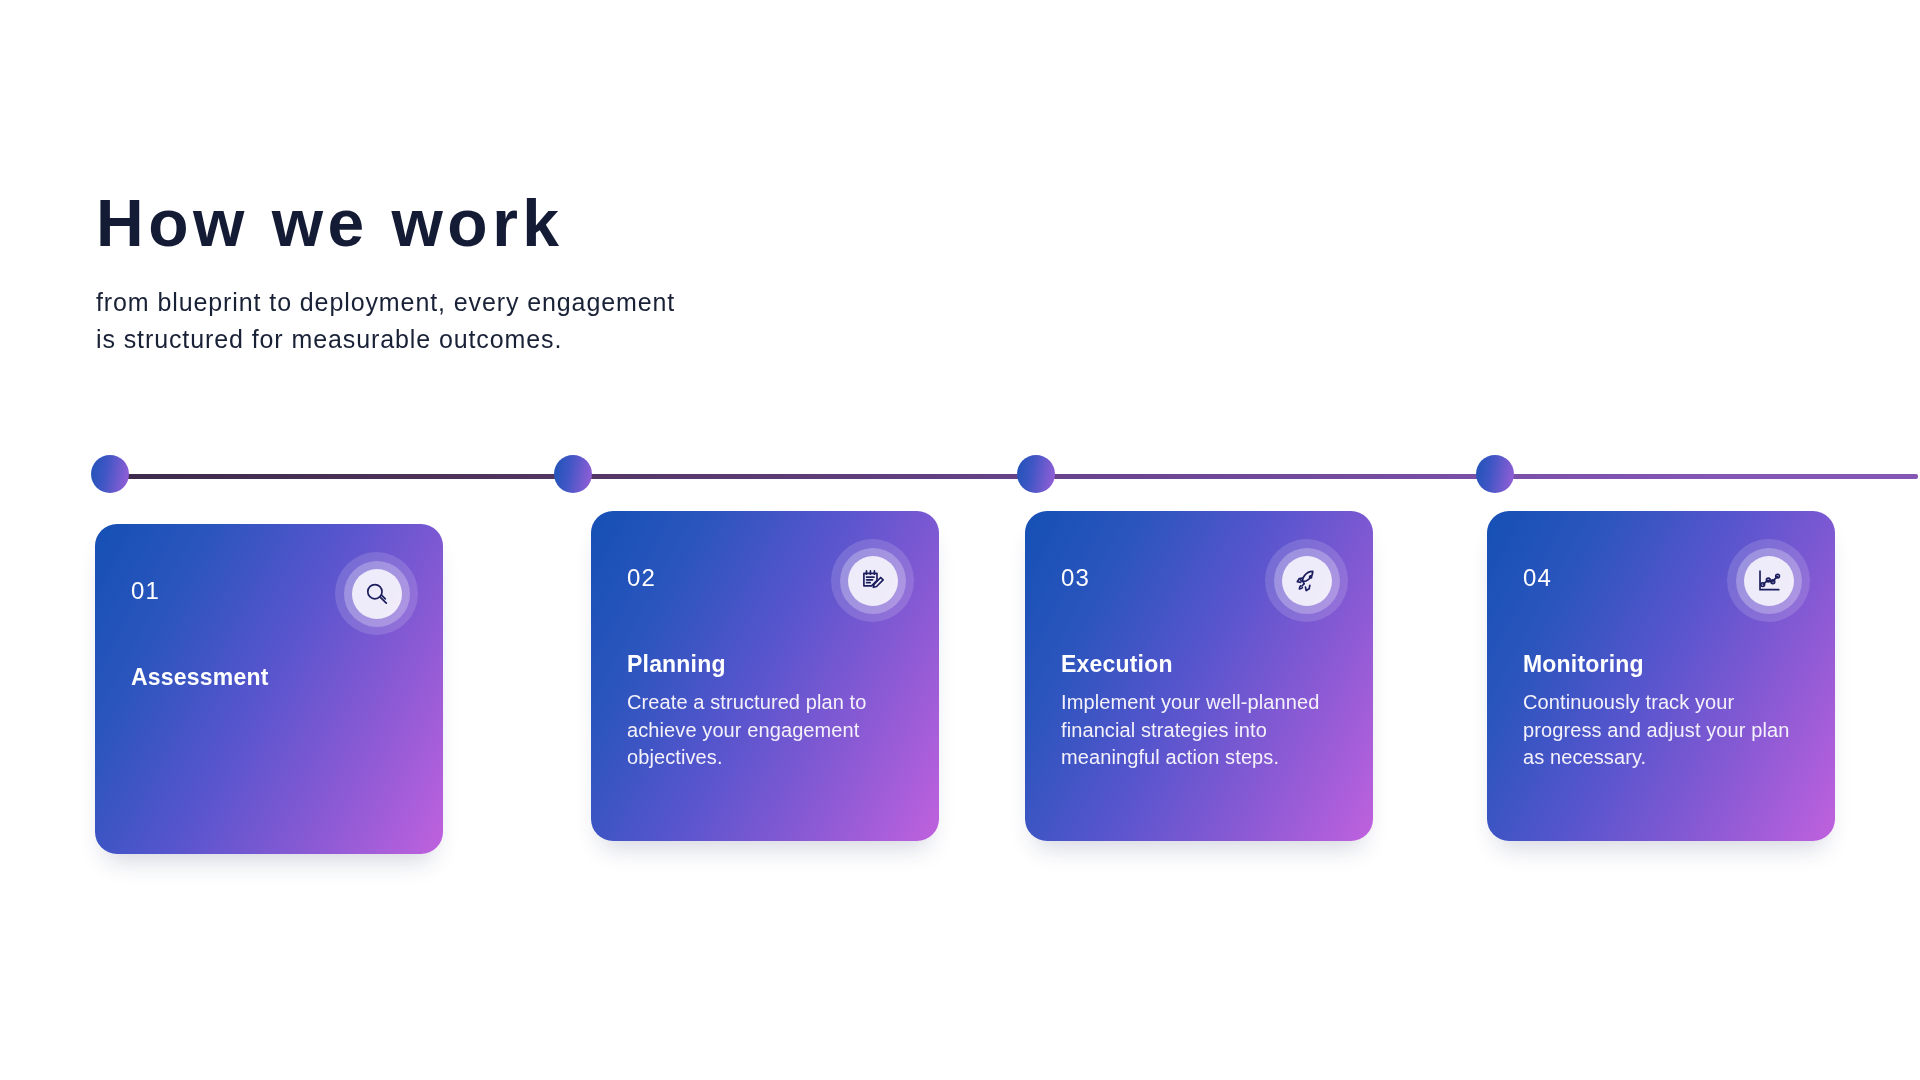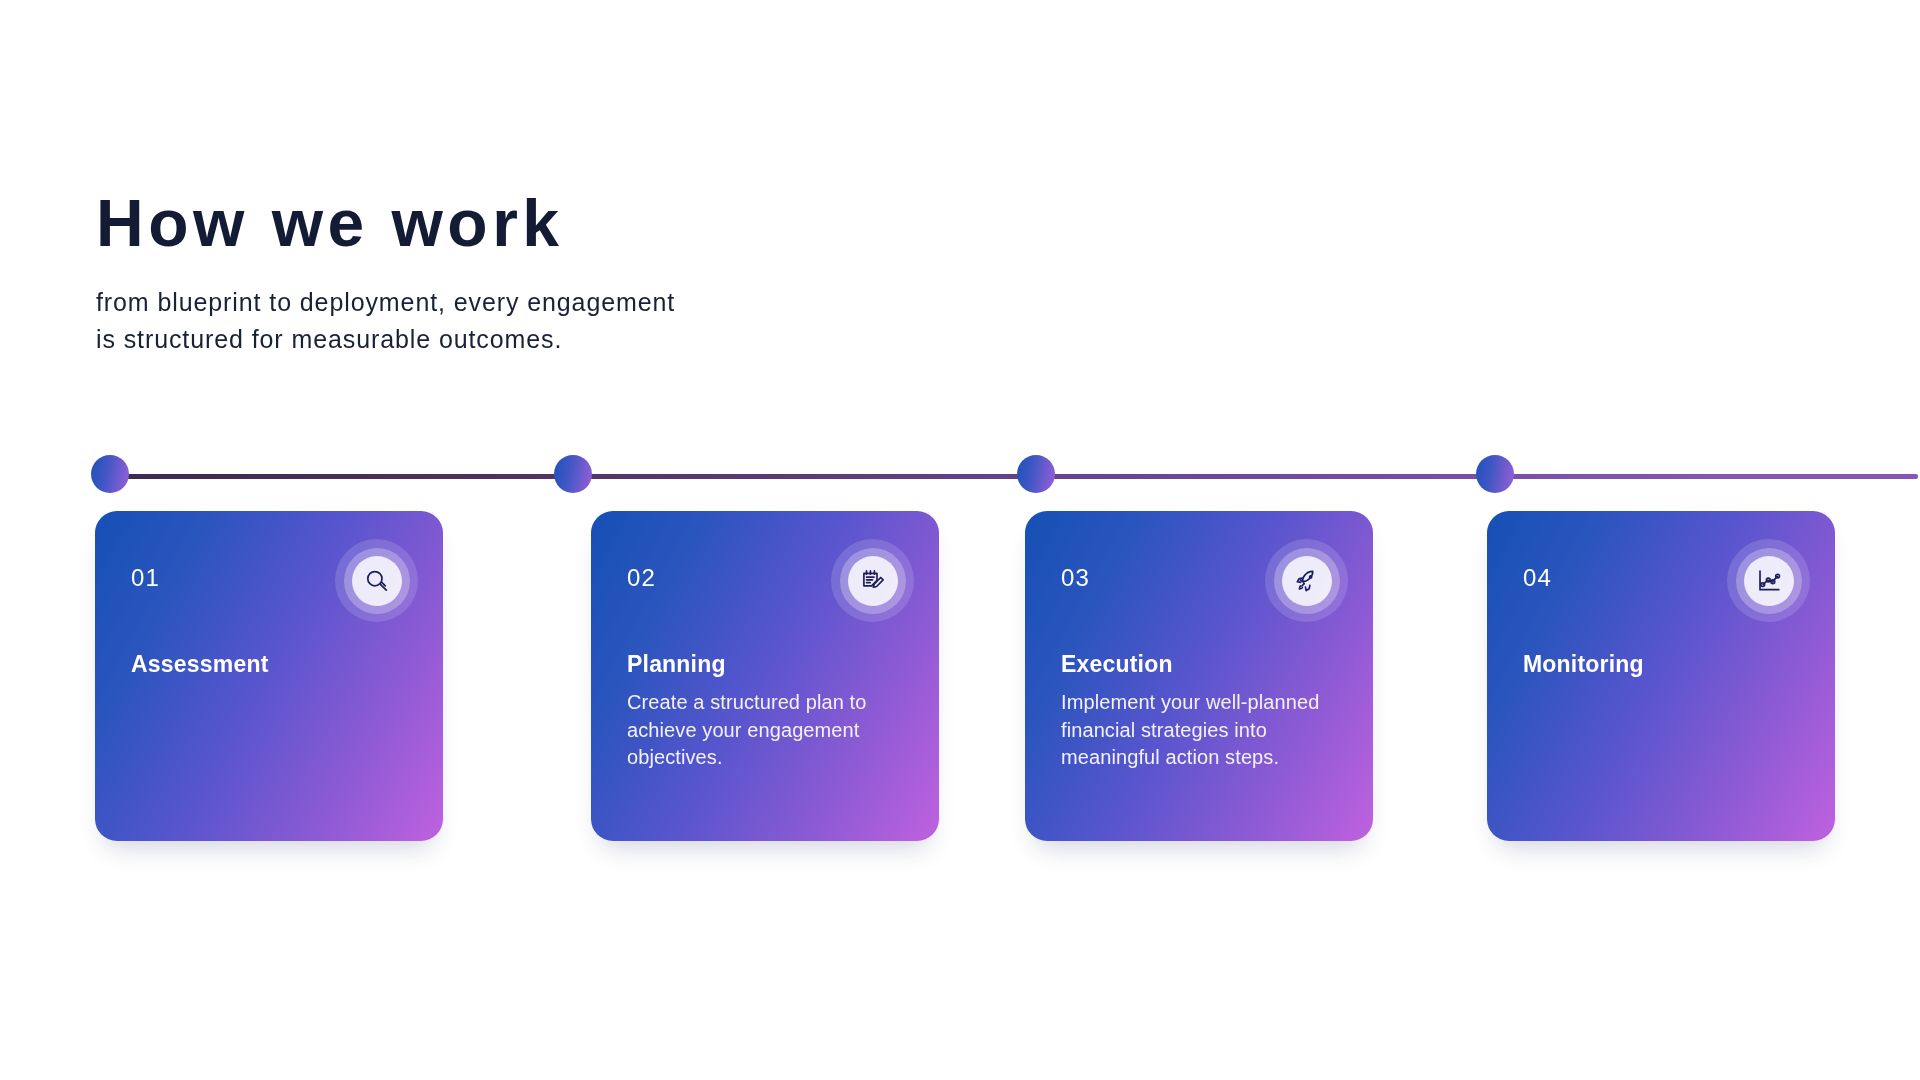--- a/index.html
+++ b/index.html
@@ -98,21 +98,21 @@
     position: absolute;
     top: 0;
     width: 348px;
     height: 330px;
     border-radius: 22px;
     background: linear-gradient(118deg, #1550b5 0%, #2a55bd 22%, #5755cd 48%, #8a5ad4 74%, #c061de 100%);
     box-shadow: 0 16px 26px -10px rgba(30, 40, 90, 0.20);
     overflow: hidden;
   }
 
-  .card.c1 { left: 95px; }
+  .card.c1 { left: 95px; margin-top: 13px; }
   .card.c2 { left: 591px; }
   .card.c3 { left: 1025px; }
   .card.c4 { left: 1487px; padding-left: 16px; }
 
   .card-num {
     position: absolute;
     left: 36px;
     top: 53px;
     font-size: 24px;
     font-weight: 400;
@@ -267,16 +267,17 @@
         <svg viewBox="0 0 24 24" aria-hidden="true">
           <polyline points="4.3,3.6 4.3,19.4 20.4,19.4"></polyline>
           <polyline points="6.9,14.8 11,11.4 15,12.6 19.2,8.1"></polyline>
           <circle cx="6.6" cy="15.1" r="1.6"></circle>
           <circle cx="11.4" cy="11.2" r="1.6"></circle>
           <circle cx="15.3" cy="12.7" r="1.6"></circle>
           <circle cx="19.4" cy="7.8" r="1.6"></circle>
         </svg>
       </div>
       <div class="card-title">Monitoring</div>
+      <div class="card-desc">Continuously track your progress and adjust your plan as necessary.</div>
     </div>
 
   </div>
 </div>
 
 </body></html>

